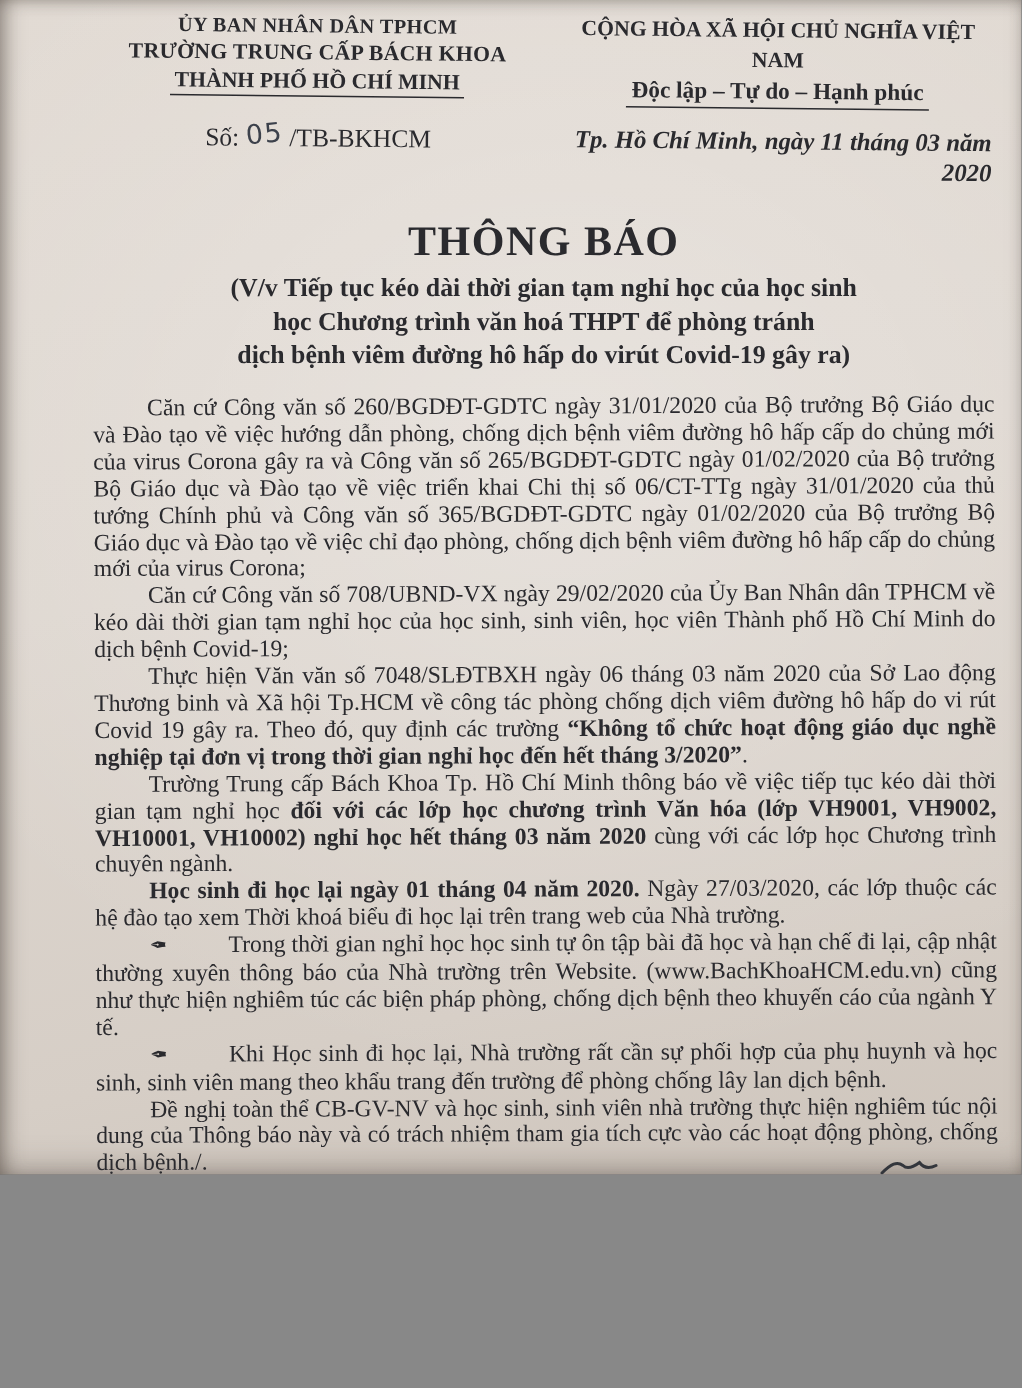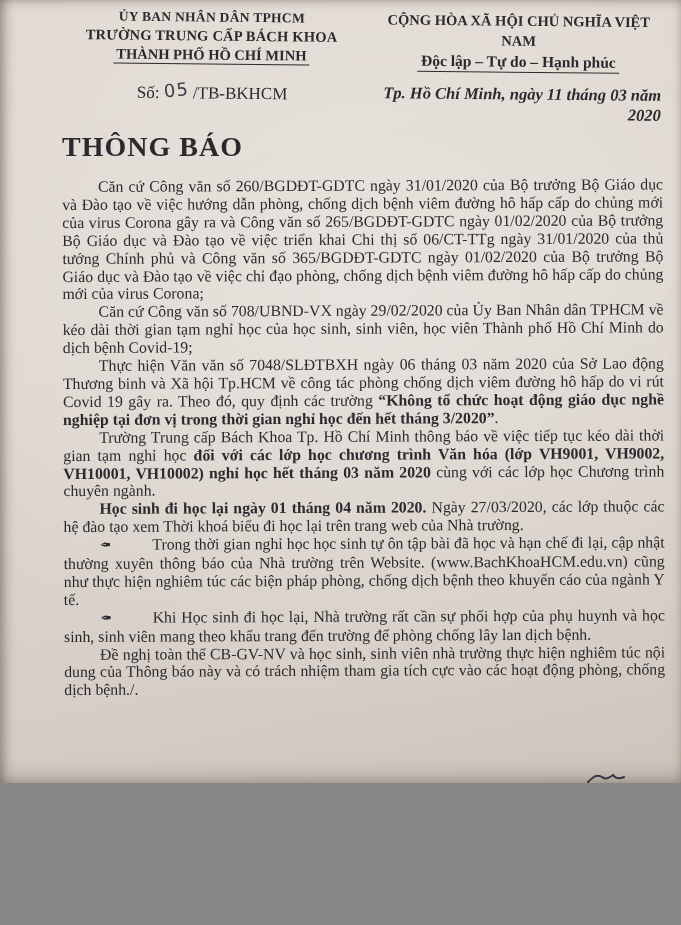--- a/index.html
+++ b/index.html
@@ -29,21 +29,21 @@
   .h-l3{font-size:14.5px;font-weight:700;}
   .h-l3 span{border-bottom:1.5px solid #2a2a2e;padding:0 3px 1px 3px;}
   .h-r1{font-size:14.5px;font-weight:700;}
   .h-r2{font-size:15.5px;font-weight:700;margin-top:1px;}
   .h-r2 span{border-bottom:1.5px solid #2a2a2e;padding:0 4px 2px 4px;}
   .num-row{display:flex;justify-content:space-between;margin-top:16px;transform:rotate(.55deg);}
   .doc-num{width:300px;text-align:center;font-size:17px;position:relative;}
   .hand-num{font-family:"DejaVu Sans",sans-serif;font-size:18px;color:#3c414b;display:inline-block;transform:rotate(-6deg) translateY(-2px);letter-spacing:1px;}
   .place-date{width:295px;text-align:right;font-size:16.5px;font-style:italic;font-weight:600;padding-right:2px;}
   
-  .ttl{margin-top:8px;text-align:left;}
+  .ttl{margin-top:23px;text-align:center;}
   .ttl-main{font-size:28px;font-weight:700;letter-spacing:1px;}
   .ttl-sub{font-size:17.2px;font-weight:700;line-height:22.5px;margin-top:3px;}
   
   .bod{margin-top:15px;font-size:15.8px;line-height:17.9px;text-align:justify;transform:rotate(-.25deg);transform-origin:left top;}
   .bod p{margin:0;text-indent:36px;}
   .b{font-weight:700;}
   .pen{display:inline-block;transform:scaleX(-1);font-size:14px;margin-right:5px;font-family:"DejaVu Sans",sans-serif;}
   
   .sig-title{position:absolute;left:490px;top:786px;width:160px;text-align:center;font-size:16.5px;font-weight:700;letter-spacing:.5px;transform:rotate(.7deg);}
   .sig-name{position:absolute;left:455px;top:884px;width:200px;text-align:center;font-size:17px;font-weight:600;transform:rotate(.6deg);}
@@ -78,20 +78,25 @@
       <div class="doc-num">
         <span>Số:</span>
         <span class="hand-num">05</span>
         <span>/TB-BKHCM</span>
       </div>
       <div class="place-date">Tp. Hồ Chí Minh, ngày 11 tháng 03 năm 2020</div>
     </div>
 
     <div class="ttl">
       <div class="ttl-main">THÔNG BÁO</div>
+      <div class="ttl-sub">
+        <div>(V/v Tiếp tục kéo dài thời gian tạm nghỉ học của học sinh</div>
+        <div>học Chương trình văn hoá THPT để phòng tránh</div>
+        <div>dịch bệnh viêm đường hô hấp do virút Covid-19 gây ra)</div>
+      </div>
     </div>
 
     <div class="bod">
       <p>Căn cứ Công văn số 260/BGDĐT-GDTC ngày 31/01/2020 của Bộ trưởng Bộ Giáo dục và Đào tạo về việc hướng dẫn phòng, chống dịch bệnh viêm đường hô hấp cấp do chủng mới của virus Corona gây ra và Công văn số 265/BGDĐT-GDTC ngày 01/02/2020 của Bộ trưởng Bộ Giáo dục và Đào tạo về việc triển khai Chi thị số 06/CT-TTg ngày 31/01/2020 của thủ tướng Chính phủ và Công văn số 365/BGDĐT-GDTC ngày 01/02/2020 của Bộ trưởng Bộ Giáo dục và Đào tạo về việc chỉ đạo phòng, chống dịch bệnh viêm đường hô hấp cấp do chủng mới của virus Corona;</p>
       <p>Căn cứ Công văn số 708/UBND-VX ngày 29/02/2020 của Ủy Ban Nhân dân TPHCM về kéo dài thời gian tạm nghỉ học của học sinh, sinh viên, học viên Thành phố Hồ Chí Minh do dịch bệnh Covid-19;</p>
       <p><span>Thực hiện Văn văn số 7048/SLĐTBXH ngày 06 tháng 03 năm 2020 của Sở Lao động Thương binh và Xã hội Tp.HCM về công tác phòng chống dịch viêm đường hô hấp do vi rút Covid 19 gây ra. Theo đó, quy định các trường </span><span class="b">“Không tổ chức hoạt động giáo dục nghề nghiệp tại đơn vị trong thời gian nghỉ học đến hết tháng 3/2020”</span><span>.</span></p>
       <p><span>Trường Trung cấp Bách Khoa Tp. Hồ Chí Minh thông báo về việc tiếp tục kéo dài thời gian tạm nghỉ học </span><span class="b">đối với các lớp học chương trình Văn hóa (lớp VH9001, VH9002, VH10001, VH10002) nghỉ học hết tháng 03 năm 2020</span><span> cùng với các lớp học Chương trình chuyên ngành.</span></p>
       <p><span class="b">Học sinh đi học lại ngày 01 tháng 04 năm 2020.</span><span> Ngày 27/03/2020, các lớp thuộc các hệ đào tạo xem Thời khoá biểu đi học lại trên trang web của Nhà trường.</span></p>
       <p><span class="pen">✒</span><span>Trong thời gian nghỉ học học sinh tự ôn tập bài đã học và hạn chế đi lại, cập nhật thường xuyên thông báo của Nhà trường trên Website. (www.BachKhoaHCM.edu.vn) cũng như thực hiện nghiêm túc các biện pháp phòng, chống dịch bệnh theo khuyến cáo của ngành Y tế.</span></p>
       <p><span class="pen">✒</span><span>Khi Học sinh đi học lại, Nhà trường rất cần sự phối hợp của phụ huynh và học sinh, sinh viên mang theo khẩu trang đến trường để phòng chống lây lan dịch bệnh.</span></p>

